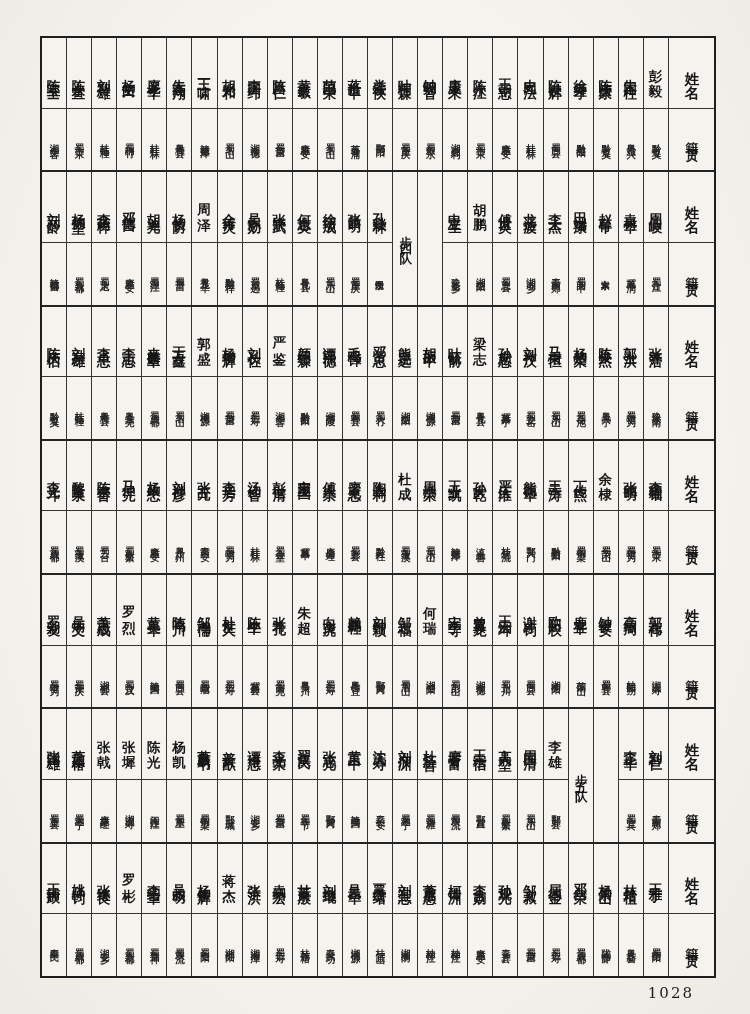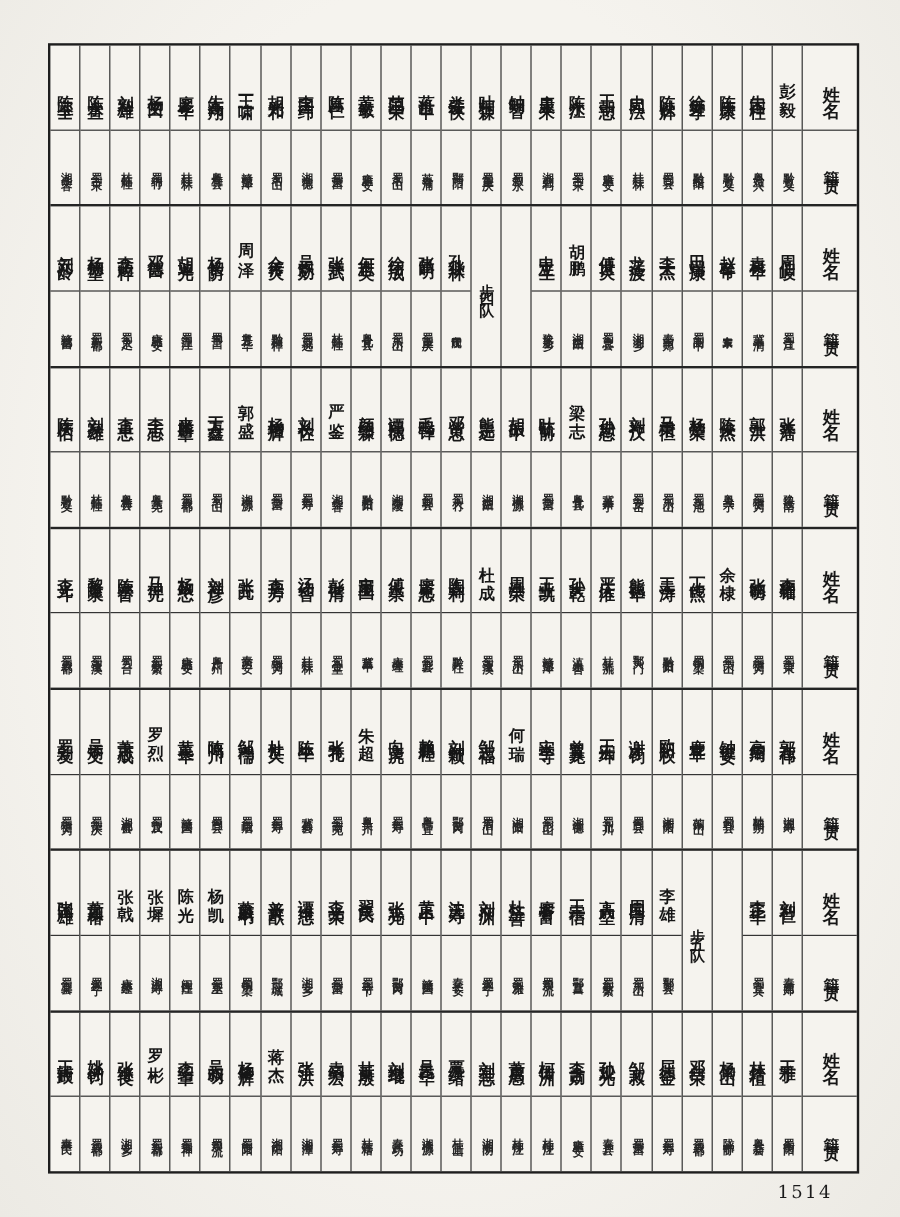--- a/index.html
+++ b/index.html
@@ -1503,14 +1503,14 @@
         <div class="col head-col">
           <div class="cell-name">
             <span class="vtext head-name-text">姓名</span>
           </div>
           <div class="cell-origin">
             <span class="vtext head-origin-text">籍贯</span>
           </div>
         </div>
       </div>
     </div>
-  <div class="page-number">1514</div>
+  <div class="page-number">1028</div>
 </div>
 
 </body></html>

